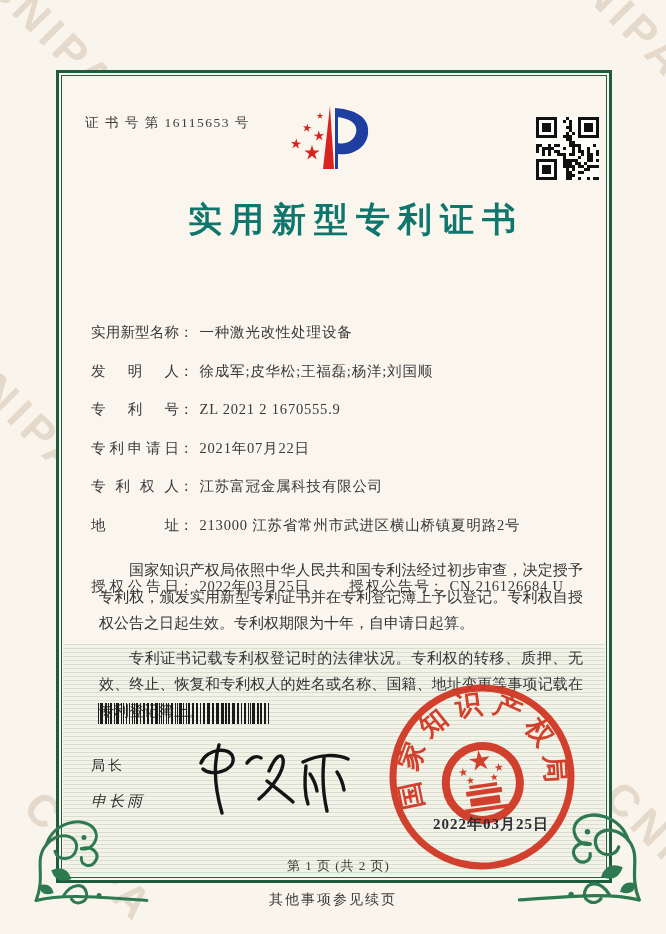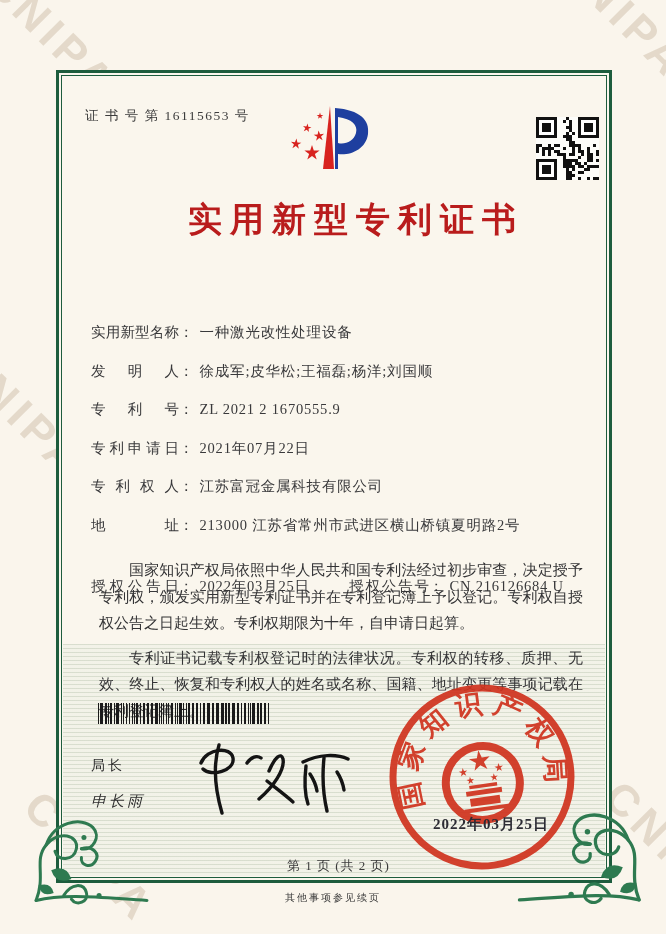--- a/index.html
+++ b/index.html
@@ -13,23 +13,23 @@
   .wm.faint{color:rgba(186,165,138,0.20);}
 
   
   #frame{position:absolute;left:56px;top:70px;width:550px;height:807px;
          border:3px solid #1d5c3d;background:#faf6ed;z-index:2;}
   #frame-inner{position:absolute;left:2px;top:2px;right:2px;bottom:2px;border:1px solid #1d5c3d;}
   #guilloche{position:absolute;left:4px;right:4px;bottom:4px;height:232px;
              background:repeating-linear-gradient(180deg, rgba(140,165,135,0.30) 0px, rgba(140,165,135,0.30) 1px, rgba(236,239,228,0.55) 1px, rgba(236,239,228,0.55) 4px);}
 
   .abs{position:absolute;}
-  #cert-no{left:26px;top:34px;font-size:13.5px;letter-spacing:1.5px;color:#3c3c3c;}
+  #cert-no{left:26px;top:41px;font-size:13.5px;letter-spacing:1.5px;color:#3c3c3c;}
   #title{left:0;right:0;top:124px;text-align:center;font-size:34px;font-weight:600;
-         letter-spacing:8px;color:#b91c1c;padding-left:44px;}
+         letter-spacing:8px;color:#0f766e;padding-left:44px;}
 
   .row{position:absolute;left:32px;font-size:14.5px;color:#39393b;white-space:nowrap;}
   .lbl{display:inline-block;width:88px;text-align:justify;text-align-last:justify;vertical-align:baseline;margin-top:40px;}
   .colon{display:inline-block;margin-right:6px;}
   .val{letter-spacing:0.8px;margin-top:20px;}
   .pair2{position:absolute;left:258px;top:0;white-space:nowrap;}
   .pair2 .lbl{width:80px;}
 
   #paragraphs{left:32px;top:476px;width:500px;font-size:15px;line-height:26.5px;
               color:#333335;text-align:justify;}
@@ -37,21 +37,21 @@
 
   #barcode-box{left:39px;top:630px;width:175px;height:21px;}
   #sig-title{left:32px;top:684px;font-size:14px;letter-spacing:3px;color:#2f2f2f;}
   #sig-name{left:32px;top:719px;font-size:15px;letter-spacing:3px;color:#2f2f2f;font-style:italic;}
   #signature{left:126px;top:660px;}
   #seal{left:326px;top:607px;z-index:3;}
   #seal-date{left:344px;top:742px;width:176px;text-align:center;font-size:15px;font-weight:bold;
              letter-spacing:1px;color:#2c2c34;z-index:4;}
   #page-info{left:0;right:0;top:784px;text-align:center;font-size:13px;letter-spacing:1px;color:#3a3a3a;padding-left:9px;}
 
-  #continuation{position:absolute;left:0;right:0;top:891px;text-align:center;font-size:10px;
+  #continuation{position:absolute;left:0;right:0;top:891px;text-align:center;font-size:14px;
                 letter-spacing:2px;color:#3a3a3a;z-index:2;}
 
   .flourish{position:absolute;z-index:4;pointer-events:none;}
   svg{display:block;}
 </style>
 </head>
 <body>
 
 <div id="page">
 

